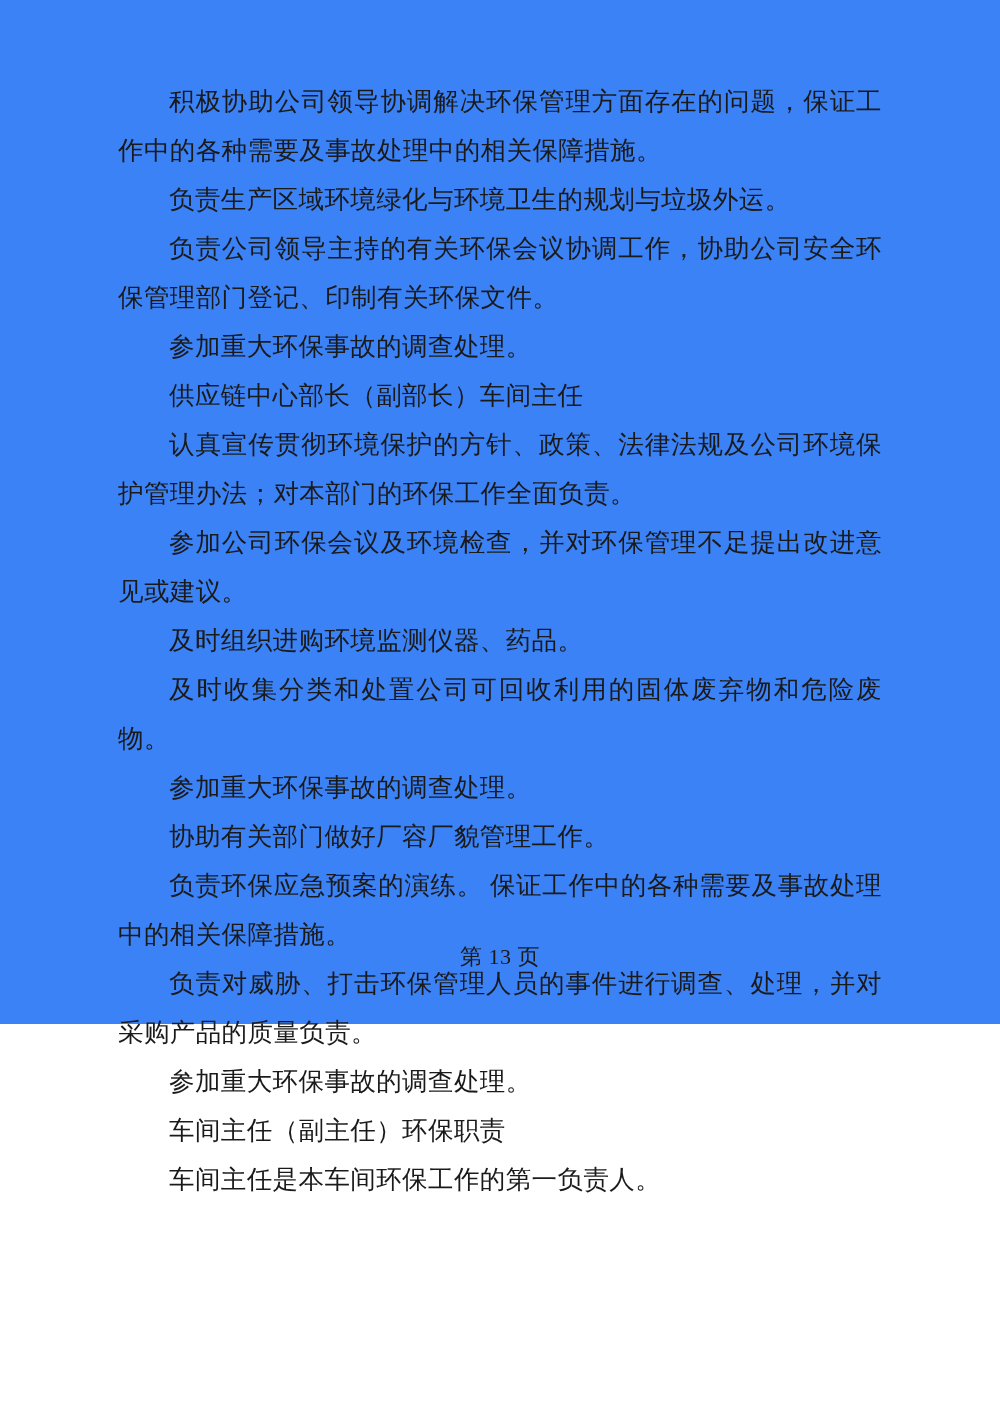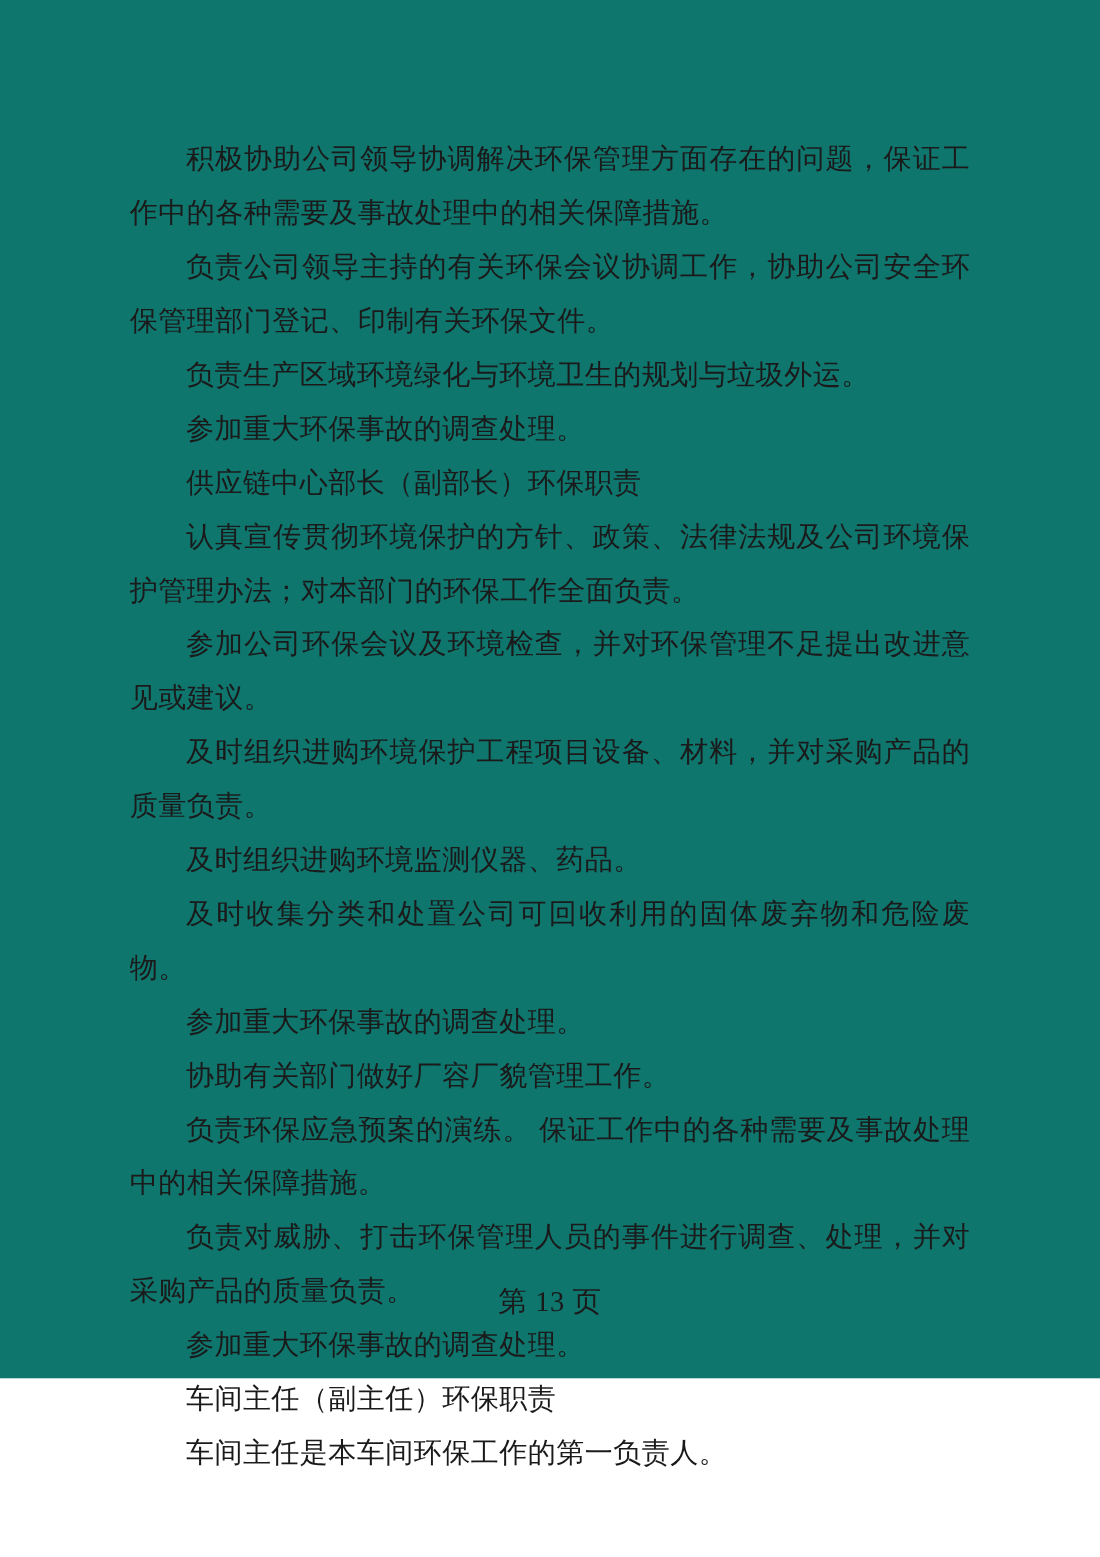--- a/index.html
+++ b/index.html
@@ -11,63 +11,62 @@
     width: 1000px;
     height: 1415px;
     font-family: "Liberation Serif", "DejaVu Serif", serif;
     color: #1a1a1a;
     position: relative;
     overflow: hidden;
   }
   .page {
     box-sizing: border-box;
     width: 1000px;
-    height: 1253px;
-    padding: 120px 118px 60px 118px;
+    height: 1024px;
+    padding: 77px 118px 60px 118px;
     position: relative;
-    background: #0f766e;
+    background: #3b82f6;
   }
   .doc-body {
     font-size: 25.5px;
     line-height: 49px;
     text-align: justify;
     text-justify: inter-ideograph;
     letter-spacing: 0.4px;
   }
   .para {
     margin: 0;
     text-indent: 2em;
     text-align: justify;
     text-justify: inter-ideograph;
   }
   .footer {
     position: absolute;
     left: 0;
     right: 0;
     bottom: 52px;
     text-align: center;
-    font-size: 26px;
+    font-size: 22px;
     font-family: "Liberation Serif", "DejaVu Serif", serif;
     color: #1a1a1a;
     letter-spacing: 0.5px;
   }
 </style>
 </head>
 <body>
 
 <div class="page">
   <div class="doc-body">
     <p class="para">积极协助公司领导协调解决环保管理方面存在的问题，保证工作中的各种需要及事故处理中的相关保障措施。</p>
+    <p class="para">负责生产区域环境绿化与环境卫生的规划与垃圾外运。</p>
     <p class="para">负责公司领导主持的有关环保会议协调工作，协助公司安全环保管理部门登记、印制有关环保文件。</p>
-    <p class="para">负责生产区域环境绿化与环境卫生的规划与垃圾外运。</p>
     <p class="para">参加重大环保事故的调查处理。</p>
-    <p class="para">供应链中心部长（副部长）环保职责</p>
+    <p class="para">供应链中心部长（副部长）车间主任</p>
     <p class="para">认真宣传贯彻环境保护的方针、政策、法律法规及公司环境保护管理办法；对本部门的环保工作全面负责。</p>
     <p class="para">参加公司环保会议及环境检查，并对环保管理不足提出改进意见或建议。</p>
-    <p class="para">及时组织进购环境保护工程项目设备、材料，并对采购产品的质量负责。</p>
     <p class="para">及时组织进购环境监测仪器、药品。</p>
     <p class="para">及时收集分类和处置公司可回收利用的固体废弃物和危险废物。</p>
     <p class="para">参加重大环保事故的调查处理。</p>
     <p class="para">协助有关部门做好厂容厂貌管理工作。</p>
     <p class="para">负责环保应急预案的演练。 保证工作中的各种需要及事故处理中的相关保障措施。</p>
     <p class="para">负责对威胁、打击环保管理人员的事件进行调查、处理，并对采购产品的质量负责。</p>
     <p class="para">参加重大环保事故的调查处理。</p>
     <p class="para">车间主任（副主任）环保职责</p>
     <p class="para">车间主任是本车间环保工作的第一负责人。</p>
   </div>

